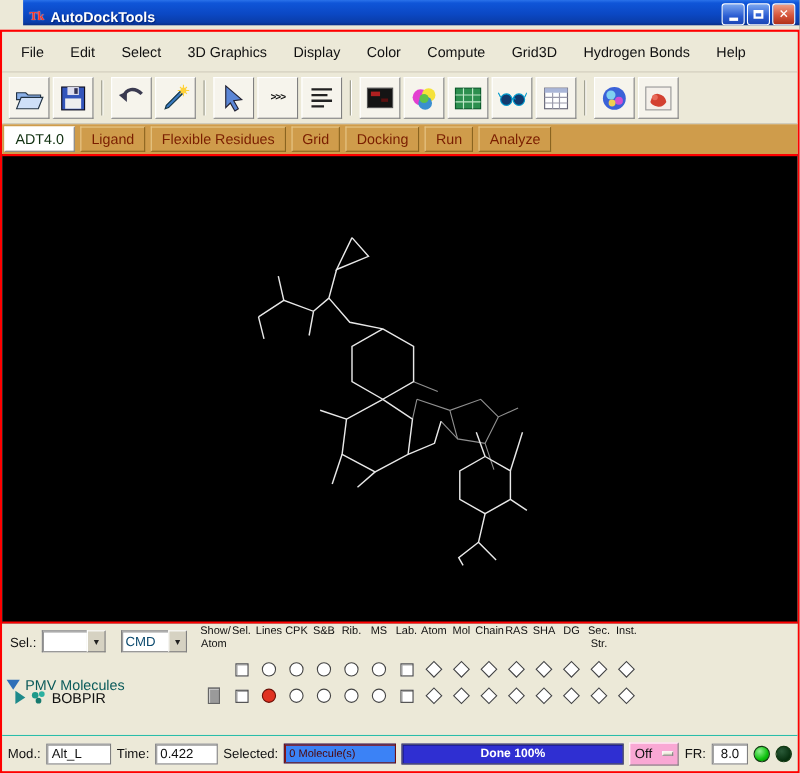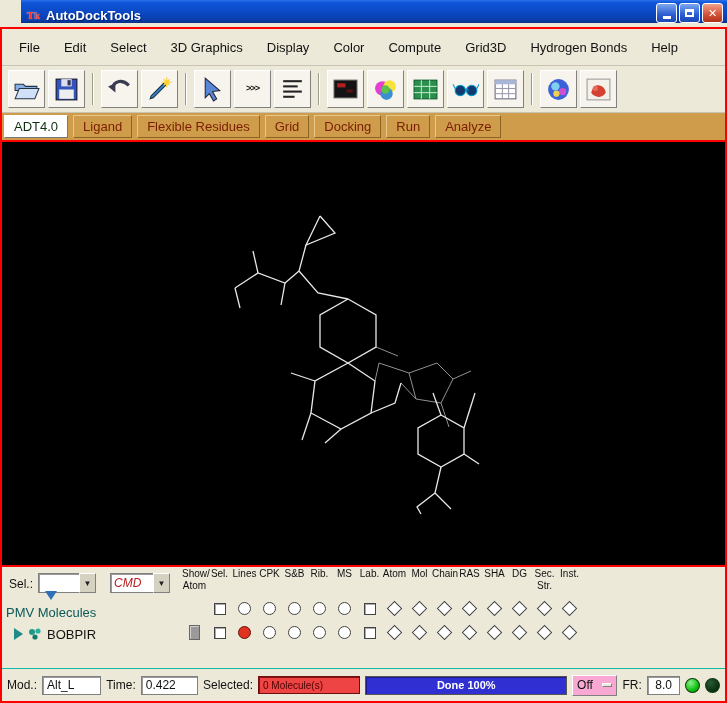--- a/index.html
+++ b/index.html
@@ -54,27 +54,27 @@
   .viewport { height:427px; background:#000; border-top:2px solid #ff0000; border-bottom:2px solid #ff0000; }
   .viewport svg { display:block; }
 
   
   .dashboard { flex:1; position:relative; background:#ece9d8; font-size:12px; }
   .dash-left-label { position:absolute; left:7px; top:10px; color:#111; }
   .combo { position:absolute; top:6px; height:20px; display:flex; }
   .combo-sel { left:36px; width:58px; }
   .combo-cmd { left:108px; width:60px; }
   .combo-field { flex:1; background:#fff; border:1px solid #808080; border-right:none;
-    box-shadow:inset 1px 1px 0 #999; font-size:12px; padding:2px 3px; color:#b91c1c;font-style:italic; }
+    box-shadow:inset 1px 1px 0 #999; font-size:12px; padding:2px 3px; color:#0c4a6e; }
   .combo-arrow { width:17px; background:#d6d2c2;
     border-top:1px solid #fff; border-left:1px solid #fff; border-right:1px solid #808080; border-bottom:1px solid #808080;
     display:flex; align-items:center; justify-content:center; font-size:8px; color:#222; }
 
   .tree-row { position:absolute; left:4px; display:flex; align-items:center; gap:5px; height:22px; }
-  .tree-pmv { top:24px;flex-direction:column; }
+  .tree-pmv { top:44px; }
   .tree-mol { top:56px; left:12px; }
   .tri-down { width:0; height:0; border-left:6px solid transparent; border-right:6px solid transparent; border-top:9px solid #2e6fb8; }
   .tri-right { width:0; height:0; border-top:6px solid transparent; border-bottom:6px solid transparent; border-left:9px solid #1e8a8a; }
   .tree-label-root { color:#0a5a5a; font-size:13px; }
   .tree-label-mol { color:#111; font-size:13px; }
 
   .dash-header { position:absolute; left:180px; top:1px; display:flex; }
   .dash-hcell { width:25px; text-align:center; font-size:10px; line-height:12px; color:#111; }
   .dash-row { position:absolute; left:180px; display:flex; }
   .row-0 { top:30px; } .row-1 { top:54px; }
@@ -84,21 +84,21 @@
   .w-radio-on { width:13px; height:13px; border-radius:50%; background:#e03222; border:1px solid #6a1008; }
   .w-diamond  { width:11px; height:11px; background:#fff; border:1px solid #444; transform:rotate(45deg); }
   .w-showhide { width:11px; height:15px; background:#9a9a9a; border:1px solid #666; box-shadow:inset 1px 1px 0 #cfcfcf; }
 
   
   .statusbar { height:33px; border-top:1px solid #14b8a6; display:flex; align-items:center; padding:0 5px; gap:5px;
     background:#ece9d8; font-size:12px; color:#111; }
   .sunken-field { background:#fff; border:1px solid #808080; box-shadow:inset 1px 1px 0 #999;
     height:19px; display:flex; align-items:center; padding:0 4px; }
   .f-mod { width:60px; } .f-time { width:58px; } .f-fr { width:34px; justify-content:center; }
-  .sel-box { width:104px; height:18px; background:#ef4444; border:1px solid #6e0f0f;
+  .sel-box { width:104px; height:18px; background:#3b82f6; border:1px solid #6e0f0f;
     box-shadow:inset 1px 1px 0 #8a1212; color:#4d0404; font-size:10px;
     display:flex; align-items:center; padding:0 4px; }
   .progress { width:205px; height:19px; background:#2f2fd2; border:1px solid #555; box-shadow:inset 1px 1px 0 #1a1a8a;
     color:#fff; font-size:11px; font-weight:bold; display:flex; align-items:center; justify-content:center; }
   .off-btn { width:46px; height:21px; background:#f9a8d4;
     border-top:1px solid #fff; border-left:1px solid #fff; border-right:1px solid #808080; border-bottom:1px solid #808080;
     display:flex; align-items:center; justify-content:space-between; padding:0 4px; font-size:12px; }
   .menu-indicator { width:10px; height:4px; background:#ece9d8;
     border-top:1px solid #fff; border-left:1px solid #fff; border-right:1px solid #808080; border-bottom:1px solid #808080; }
   .dot { width:15px; height:15px; border-radius:50%; border:1px solid #133a13; }

